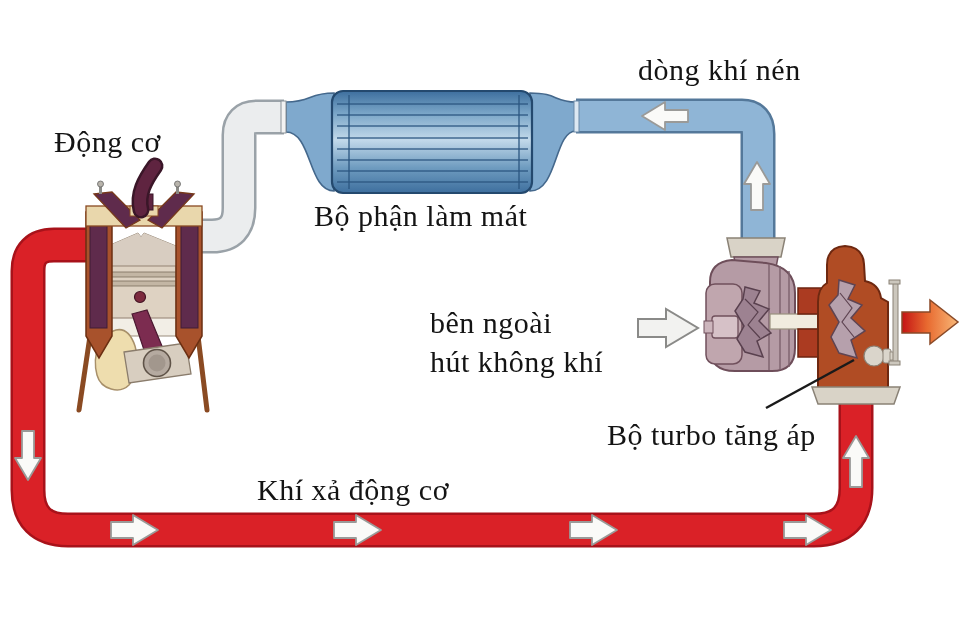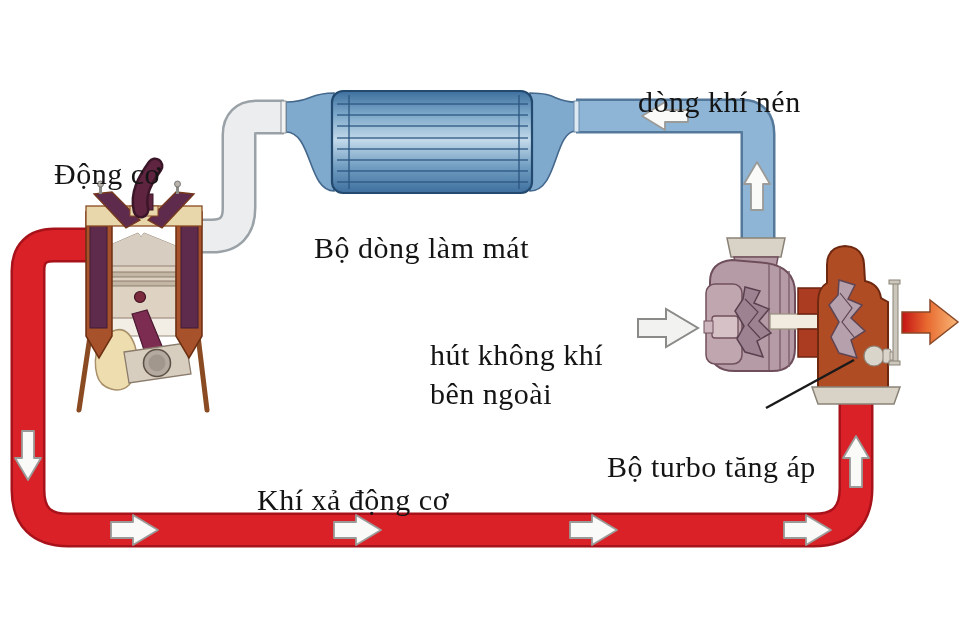--- a/index.html
+++ b/index.html
@@ -1,26 +1,26 @@
 <!DOCTYPE html>
 <html><head>
 <meta charset="utf-8">
 <style>
   html,body{margin:0;padding:0;background:#ffffff;}
   body{width:960px;height:640px;position:relative;overflow:hidden;
        font-family:"Liberation Serif","DejaVu Serif",serif;}
   #stage{position:absolute;inset:0;width:960px;height:640px;}
   .lbl{position:absolute;color:#141414;font-size:30px;line-height:36px;
-       white-space:nowrap;letter-spacing:0.5px;margin-top:32px;}
+       white-space:nowrap;letter-spacing:0.5px;}
   #lbl-engine{left:54px;top:124px;}
   #lbl-cooler{left:314px;top:198px;}
   #lbl-compressed{left:638px;top:52px;}
   #lbl-intake{left:430px;top:303px;line-height:39px;}
   #lbl-turbo{left:607px;top:417px;text-align:center;}
-  #lbl-exhaust{left:257px;top:450px;}
+  #lbl-exhaust{left:257px;top:472px;}
 </style>
 </head>
 <body>
 
 <svg id="stage" viewBox="0 0 960 640" xmlns="http://www.w3.org/2000/svg">
   <defs>
     <linearGradient id="icGrad" x1="0" y1="0" x2="0" y2="1">
       <stop offset="0" stop-color="#3e6f9e"></stop>
       <stop offset="0.22" stop-color="#7aa6c8"></stop>
       <stop offset="0.48" stop-color="#c2d9ea"></stop>
@@ -159,20 +159,20 @@
 
     <polygon points="902,312 930,312 930,300 958,322 930,344 930,333 902,333" fill="url(#exGrad)" stroke="#8a4a28" stroke-width="1.5"></polygon>
 
     <polygon points="638,319 666,319 666,309 698,328 666,347 666,337 638,337" fill="#f2f2f0" stroke="#8a8a88" stroke-width="2"></polygon>
 
     <line x1="766" y1="408" x2="854" y2="360" stroke="#1a1a1a" stroke-width="2.5"></line>
   </g>
 </svg>
 
 <div class="lbl" id="lbl-engine">Động cơ</div>
-<div class="lbl" id="lbl-cooler">Bộ dòng làm mát</div>
+<div class="lbl" id="lbl-cooler">Bộ phận làm mát</div>
 <div class="lbl" id="lbl-compressed">dòng khí nén</div>
 <div class="lbl" id="lbl-intake">
+  <div>bên ngoài</div>
   <div>hút không khí</div>
-  <div>bên ngoài</div>
 </div>
 <div class="lbl" id="lbl-turbo">Bộ turbo tăng áp</div>
 <div class="lbl" id="lbl-exhaust">Khí xả động cơ</div>
 
 </body></html>

